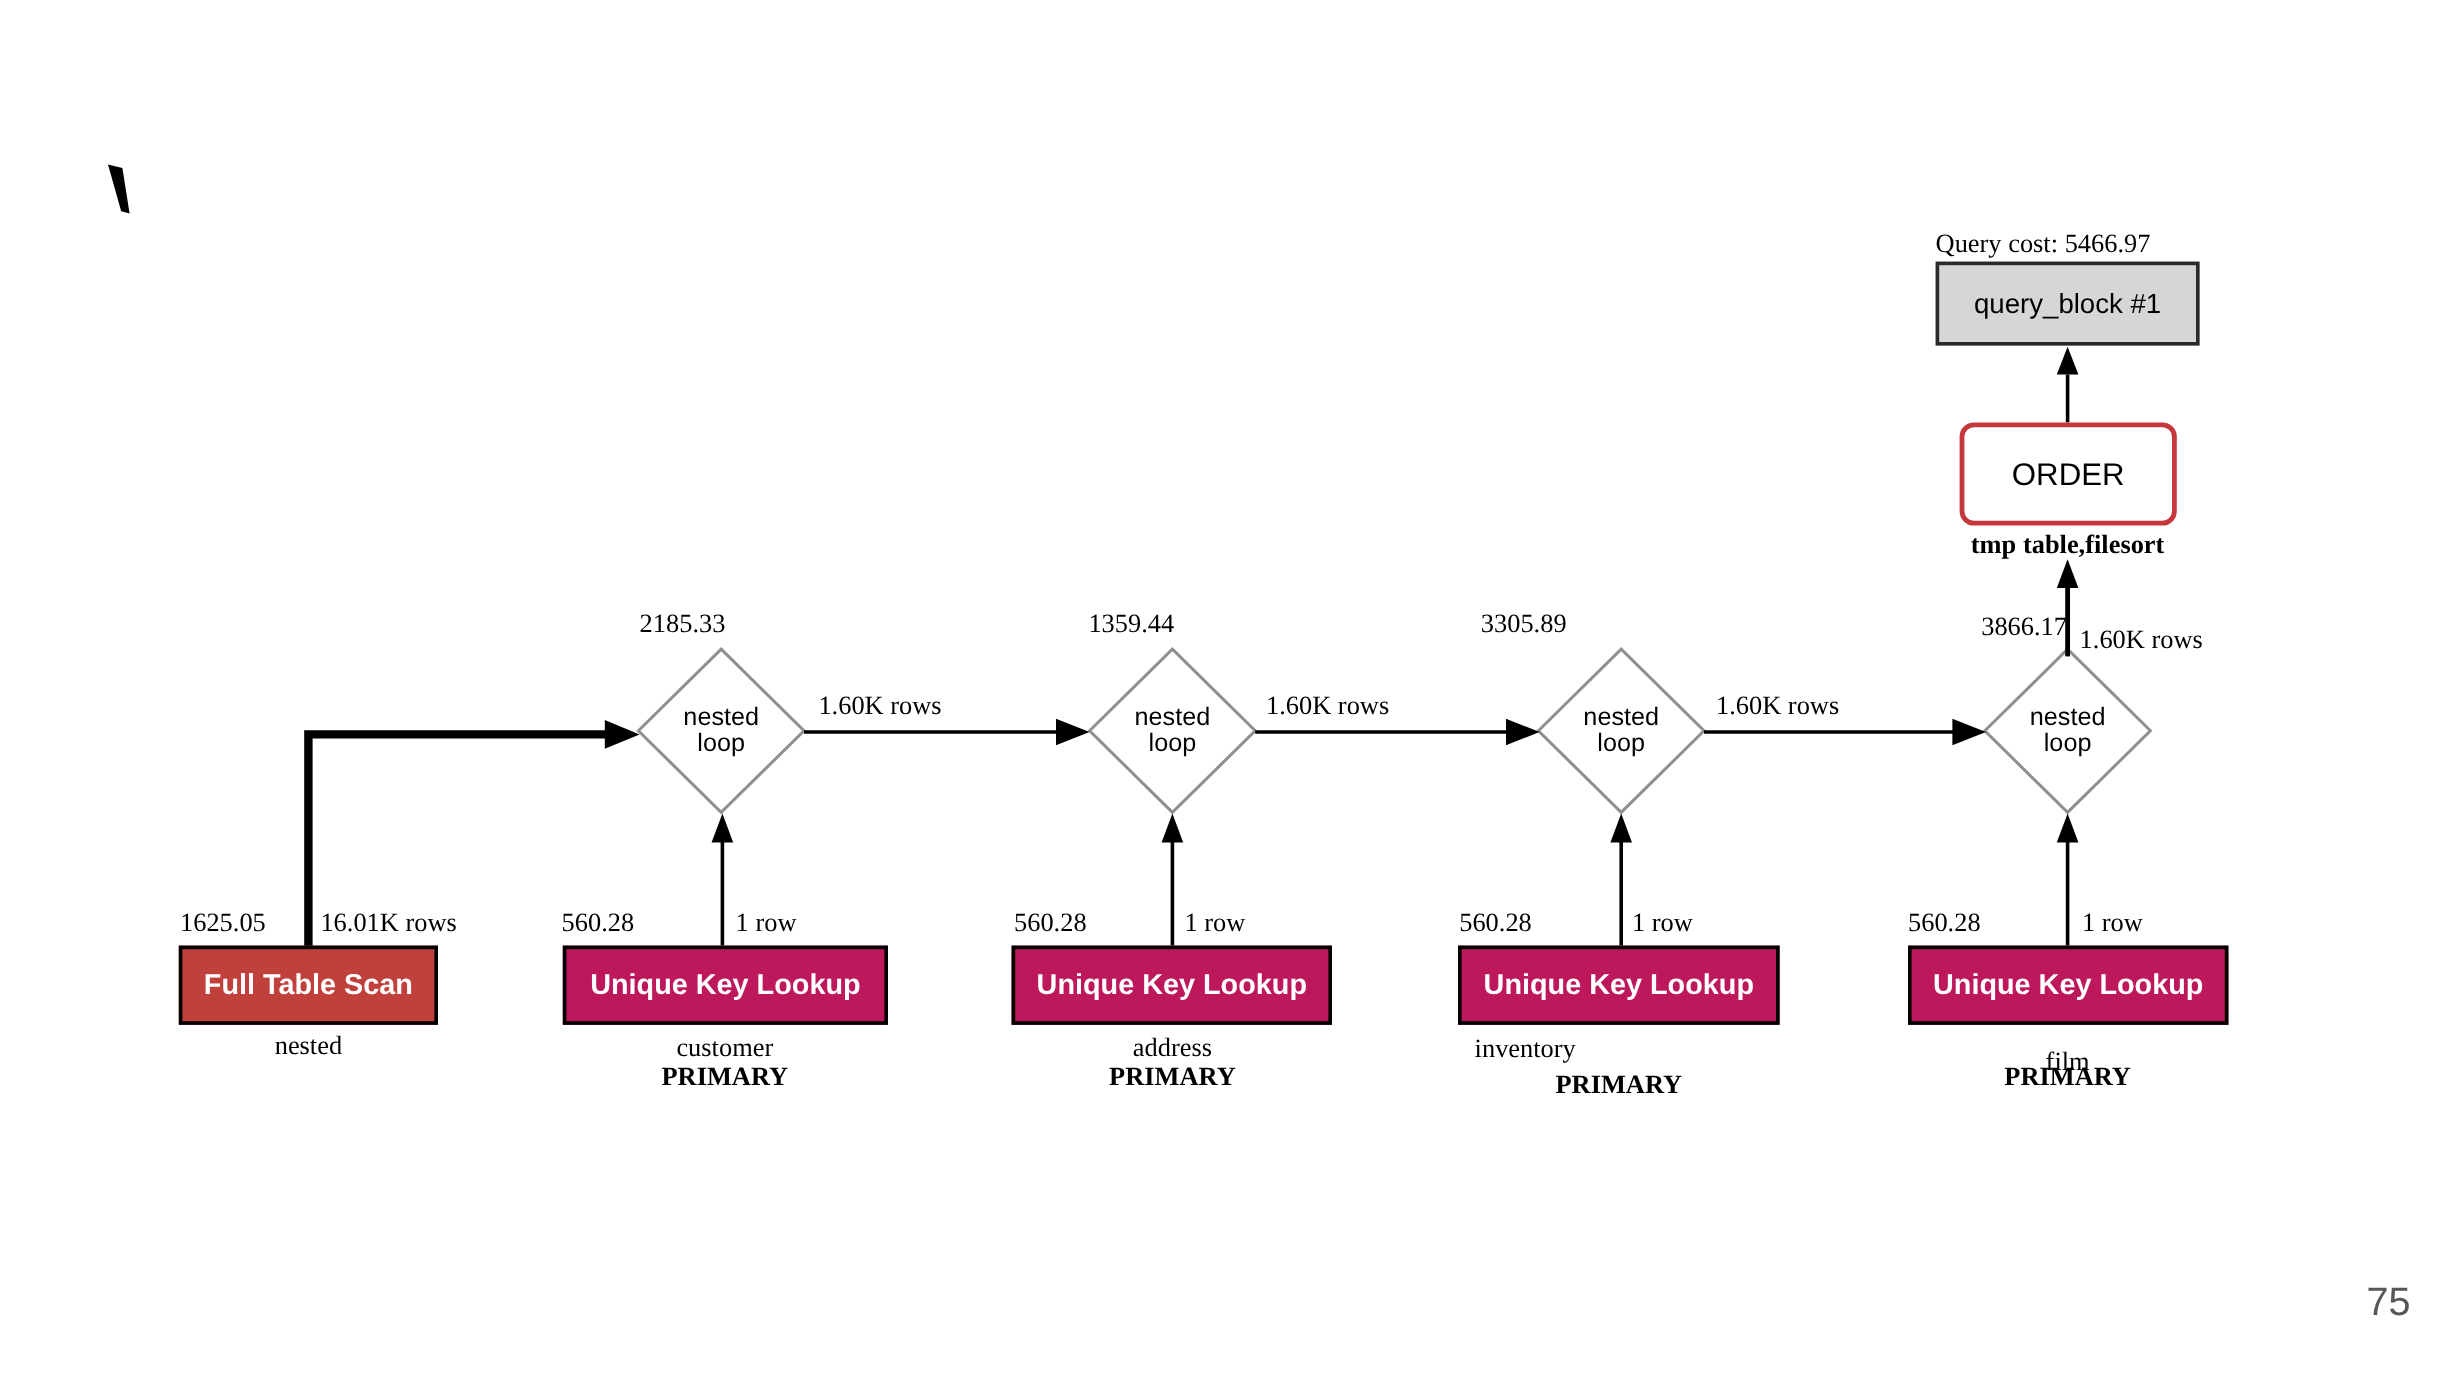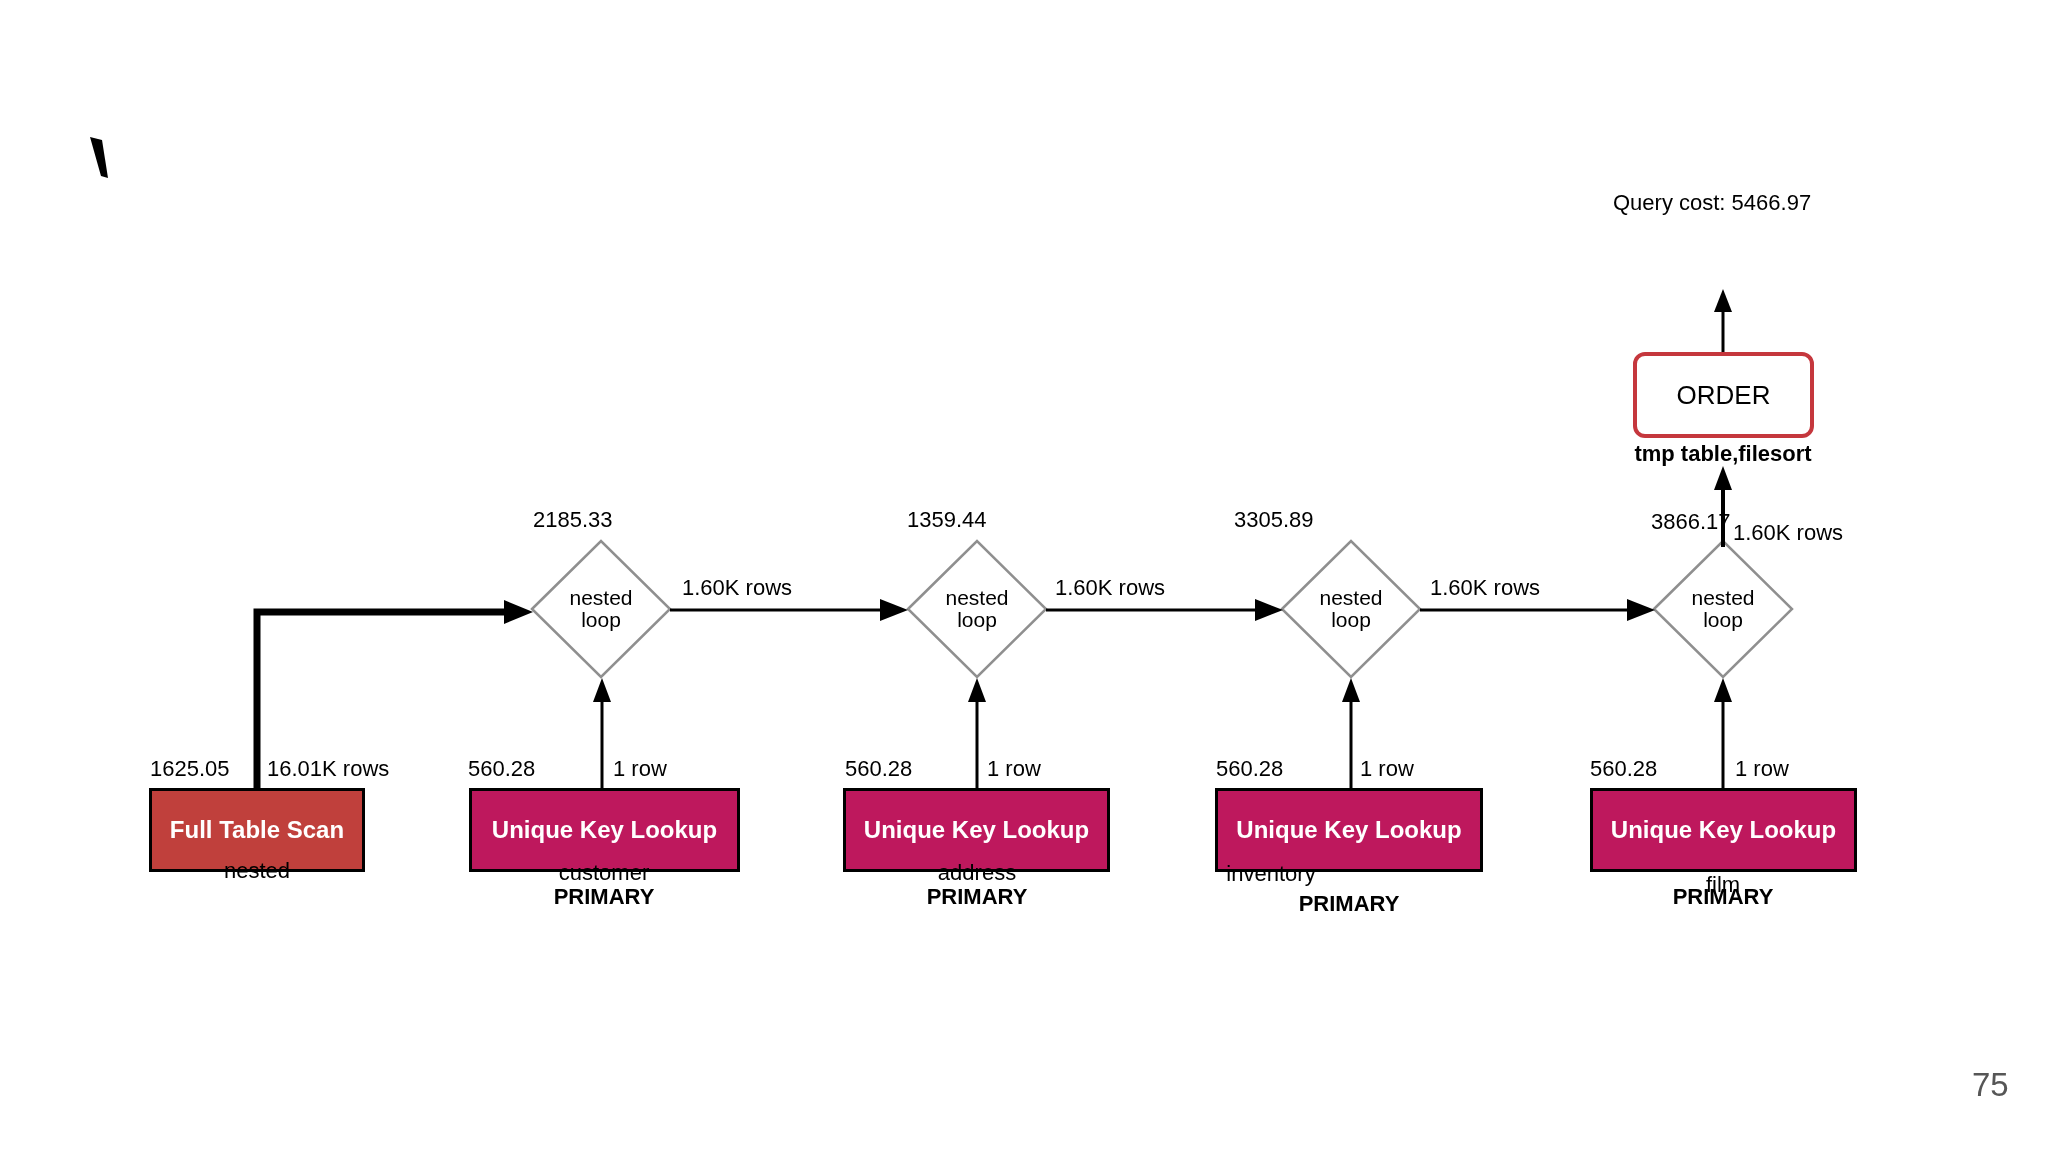--- a/index.html
+++ b/index.html
@@ -1,26 +1,26 @@
 <!DOCTYPE html>
 <html><head>
 <meta charset="utf-8">
 <style>
   html,body{margin:0;padding:0;background:#ffffff;}
   body{width:2048px;height:1152px;overflow:hidden;font-family:"Liberation Sans",sans-serif;}
   .slide{position:relative;width:2048px;height:1152px;background:#ffffff;}
   svg.layer{position:absolute;left:0;top:0;width:2048px;height:1152px;}
 
-  .lbl{position:absolute;font-size:22px;color:#000;white-space:nowrap;}
+  .lbl{position:absolute;font-size:22px;color:#000;white-space:nowrap;font-family:Liberation Serif, serif;}
   .lbl.c{transform:translateX(-50%);text-align:center;}
   .lbl.b{font-weight:bold;}
 
   .node{position:absolute;display:flex;align-items:center;justify-content:center;
         box-sizing:border-box;white-space:nowrap;}
-  .scan-box{top:788px;height:84px;border:3px solid #000;color:#fff;
+  .scan-box{top:788px;height:66px;border:3px solid #000;color:#fff;
             font-weight:bold;font-size:24px;}
   .scan-red{background:#c0403c;}
   .scan-green{background:#be185d;}
 
   .query-block{left:1613px;top:218px;width:220px;height:70px;background:#d6d6d6;
                border:3px solid #2a2a2a;font-size:23px;color:#000;}
   .order-node{left:1633px;top:352px;width:181px;height:86px;background:#fff;
               border:4px solid #c5373d;border-radius:12px;font-size:26px;color:#000;}
 
   .nested-label{position:absolute;font-size:21px;line-height:22px;text-align:center;
@@ -69,20 +69,21 @@
     <polygon points="1723,678 1714,702 1732,702" fill="#000"></polygon>
 
     <line x1="1723" y1="547" x2="1723" y2="490" stroke="#000" stroke-width="4"></line>
     <polygon points="1723,466 1714,490 1732,490" fill="#000"></polygon>
 
     <line x1="1723" y1="352" x2="1723" y2="312" stroke="#000" stroke-width="3"></line>
     <polygon points="1723,289 1714,312 1732,312" fill="#000"></polygon>
   </svg>
 
   <div class="lbl query-cost">Query cost: 5466.97</div>
+  <div class="node query-block">query_block #1</div>
   <div class="node order-node">ORDER</div>
   <div class="lbl tmp-note">tmp table,filesort</div>
 
   <div class="nested-label" style="left:601px;top:609px;">
     <div>nested</div>
     <div>loop</div>
   </div>
   <div class="nested-label" style="left:977px;top:609px;">
     <div>nested</div>
     <div>loop</div>

